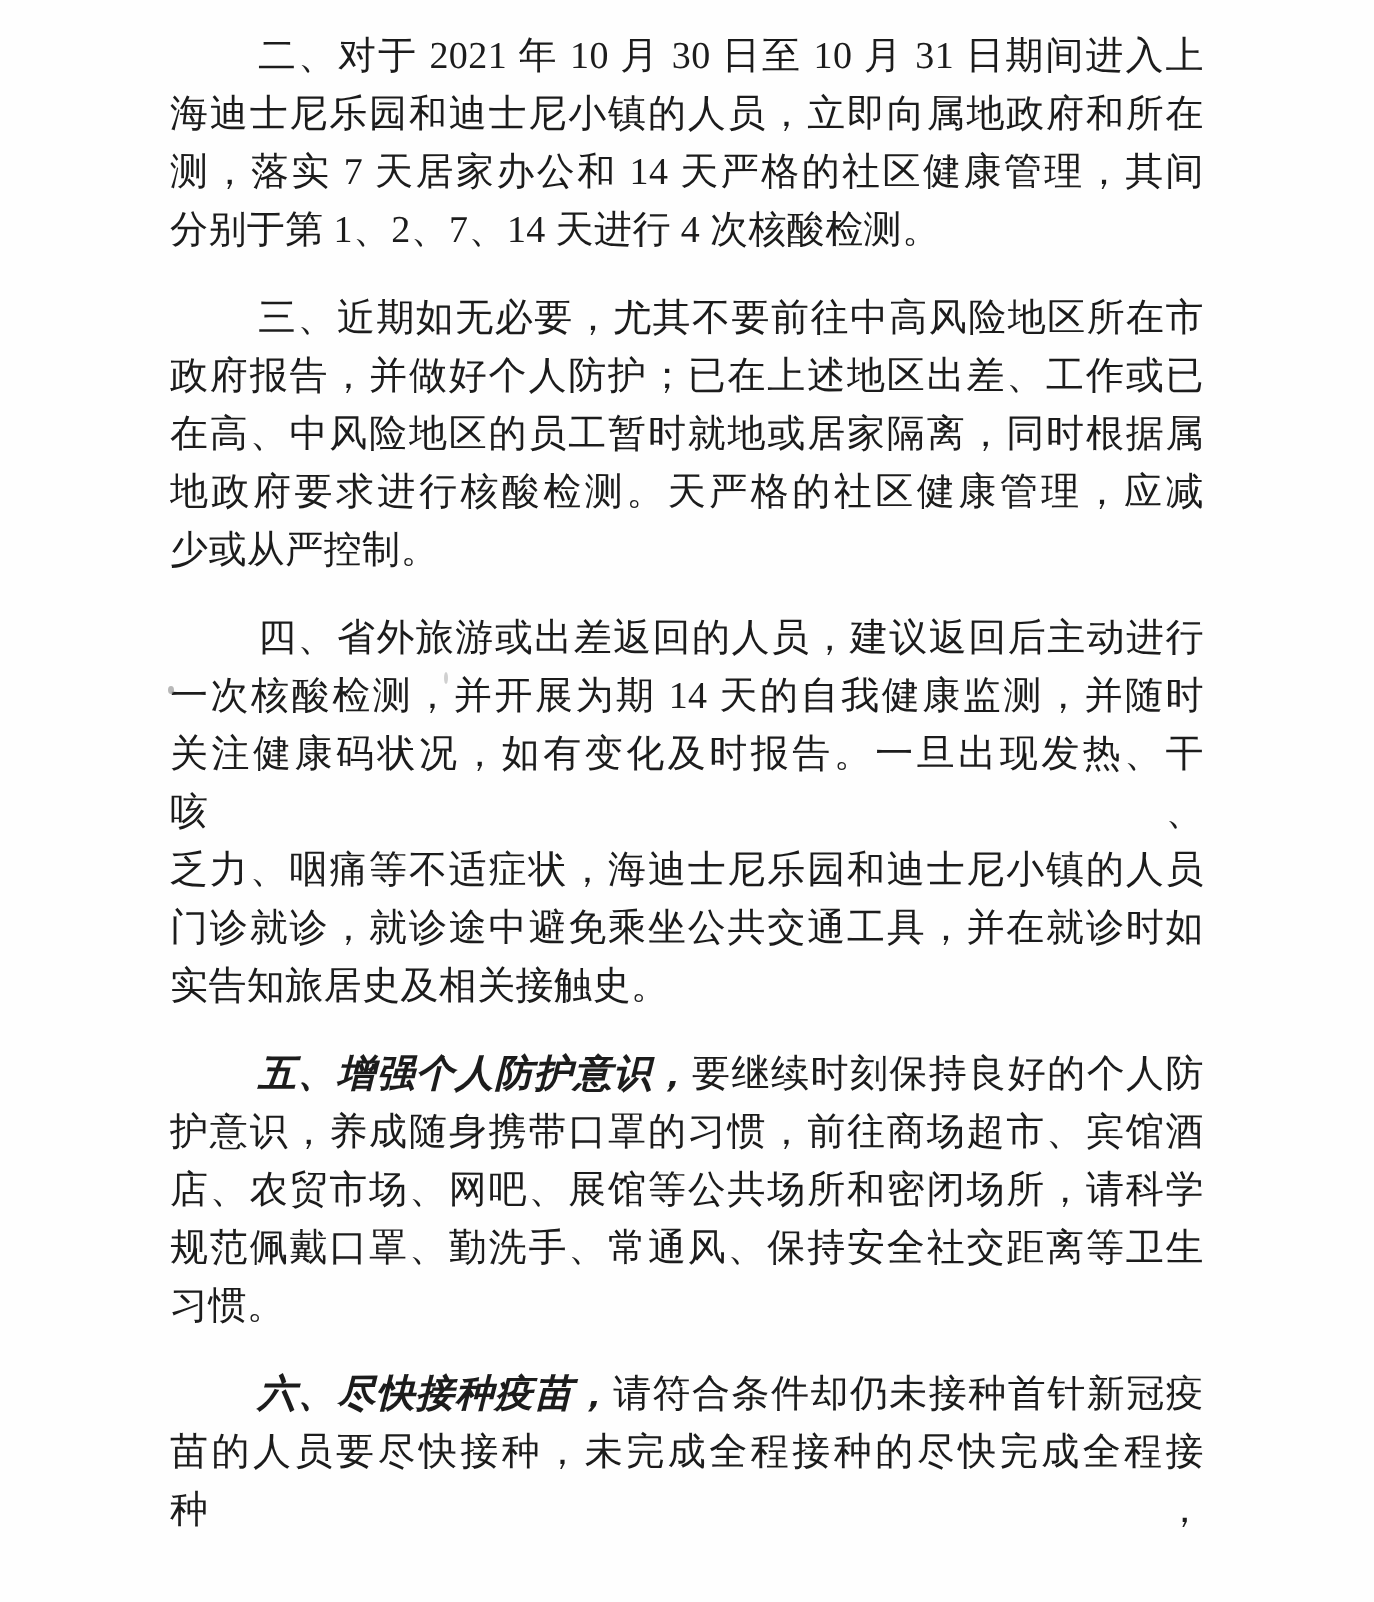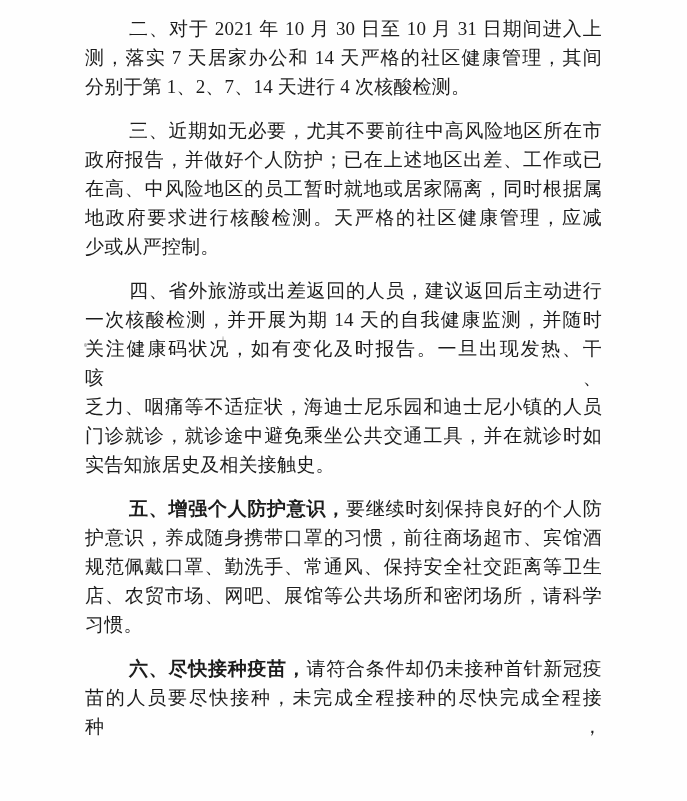--- a/index.html
+++ b/index.html
@@ -32,37 +32,38 @@
     color: #1c1c1c;
     letter-spacing: 0.2px;
   }
   .para:last-child { margin-bottom: 0; }
   .line {
     text-align: justify;
     text-align-last: justify;
   }
   .line.first { text-indent: 44px; }
   .line.last { text-align-last: left; }
-  .line b { font-weight: 700; }
+  .line b { font-weight: 700; font-style: italic; }
   .speck {
     position: absolute;
     background: #9a9a9a;
     border-radius: 50%;
   }
   .speck-1 { left: 84px; top: 343px; width: 3px; height: 4px; opacity: .7; }
   .speck-2 { left: 222px; top: 336px; width: 2px; height: 6px; opacity: .45; }
 </style>
 </head>
 <body>
 
 <div class="page">
   <div class="text-block">
 
     <div class="para">
       <div class="line first">二、对于 2021 年 10 月 30 日至 10 月 31 日期间进入上</div>
+      <div class="line">海迪士尼乐园和迪士尼小镇的人员，立即向属地政府和所在</div>
       <div class="line">测，落实 7 天居家办公和 14 天严格的社区健康管理，其间</div>
       <div class="line last">分别于第 1、2、7、14 天进行 4 次核酸检测。</div>
     </div>
 
     <div class="para">
       <div class="line first">三、近期如无必要，尤其不要前往中高风险地区所在市</div>
       <div class="line">政府报告，并做好个人防护；已在上述地区出差、工作或已</div>
       <div class="line">在高、中风险地区的员工暂时就地或居家隔离，同时根据属</div>
       <div class="line">地政府要求进行核酸检测。天严格的社区健康管理，应减</div>
       <div class="line last">少或从严控制。</div>
@@ -73,22 +74,22 @@
       <div class="line">一次核酸检测，并开展为期 14 天的自我健康监测，并随时</div>
       <div class="line">关注健康码状况，如有变化及时报告。一旦出现发热、干咳、</div>
       <div class="line">乏力、咽痛等不适症状，海迪士尼乐园和迪士尼小镇的人员</div>
       <div class="line">门诊就诊，就诊途中避免乘坐公共交通工具，并在就诊时如</div>
       <div class="line last">实告知旅居史及相关接触史。</div>
     </div>
 
     <div class="para">
       <div class="line first"><b>五、增强个人防护意识，</b><span>要继续时刻保持良好的个人防</span></div>
       <div class="line">护意识，养成随身携带口罩的习惯，前往商场超市、宾馆酒</div>
+      <div class="line">店、农贸市场、网吧、展馆等公共场所和密闭场所，请科学</div>
       <div class="line">规范佩戴口罩、勤洗手、常通风、保持安全社交距离等卫生</div>
-      <div class="line">店、农贸市场、网吧、展馆等公共场所和密闭场所，请科学</div>
       <div class="line last">习惯。</div>
     </div>
 
     <div class="para">
       <div class="line first"><b>六、尽快接种疫苗，</b><span>请符合条件却仍未接种首针新冠疫</span></div>
       <div class="line">苗的人员要尽快接种，未完成全程接种的尽快完成全程接种，</div>
 
     </div>
 
   </div>

